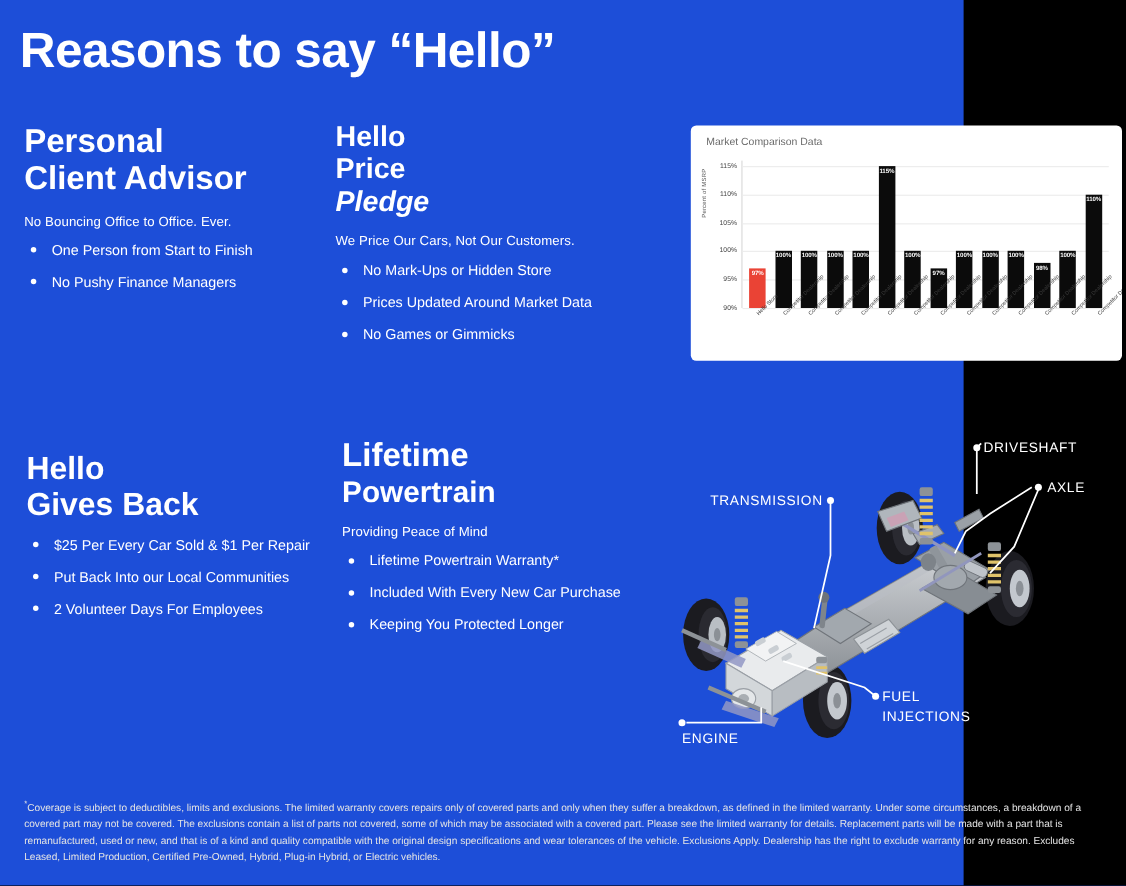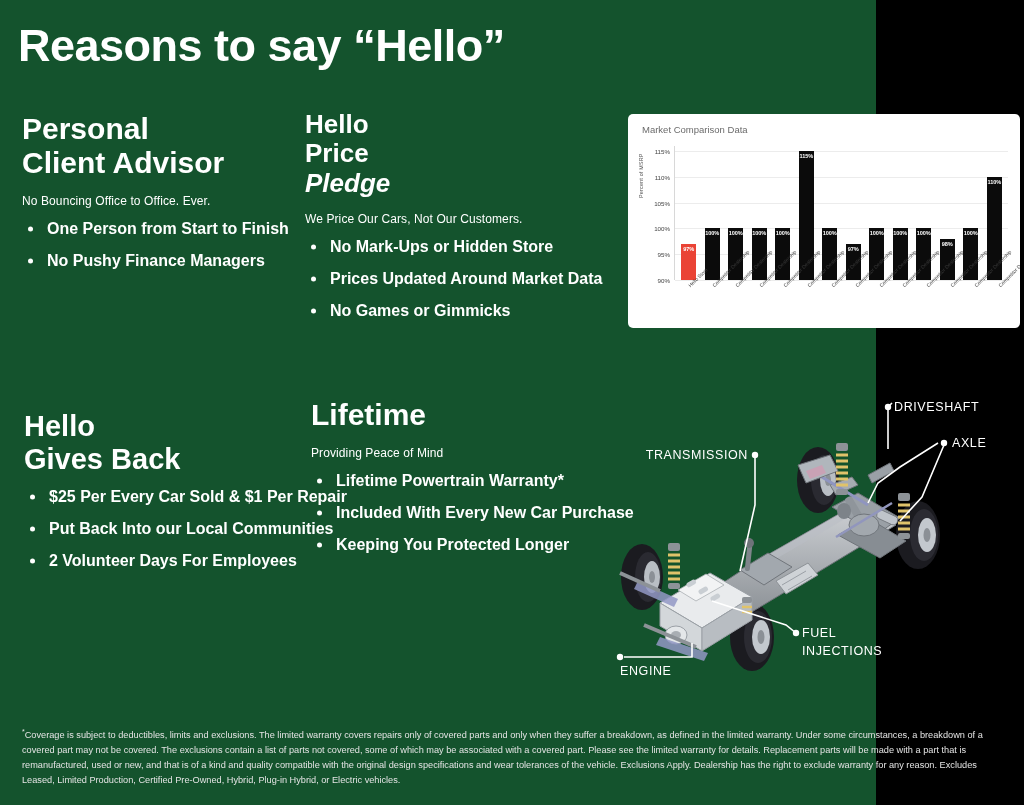--- a/index.html
+++ b/index.html
@@ -5,21 +5,21 @@
   * { box-sizing: border-box; margin: 0; padding: 0; }
   html, body {
     width: 1024px; height: 805px;
     background: #000000;
     font-family: "Liberation Sans", sans-serif;
     overflow: hidden;
   }
   .page {
     position: relative;
     width: 876px; height: 805px;
-    background: #14532d;
+    background: #1d4ed8;
     color: #ffffff;
   }
 
   
   .main-title {
     position: absolute;
     left: 18px; top: 22px;
     font-size: 45px;
     font-weight: 700;
     letter-spacing: -0.5px;
@@ -45,26 +45,25 @@
     margin-top: 14px;
     letter-spacing: 0.1px;
     white-space: nowrap;
   }
   .feature ul {
     list-style: none;
     margin-top: 12px;
   }
   .feature ul li {
     position: relative;
-    font-size: 16px;
+    font-size: 13px;
     color: #ffffff;
     padding-left: 25px;
     margin-bottom: 14px;
     white-space: nowrap;
-    font-weight: bold;
   }
   .feature ul li .bullet {
     position: absolute;
     left: 6px; top: 50%;
     transform: translateY(-50%);
     width: 5px; height: 5px;
     border-radius: 50%;
     background: #ffffff;
   }
 
@@ -257,20 +256,21 @@
     <ul>
       <li><span class="bullet"></span><span>$25 Per Every Car Sold &amp; $1 Per Repair</span></li>
       <li><span class="bullet"></span><span>Put Back Into our Local Communities</span></li>
       <li><span class="bullet"></span><span>2 Volunteer Days For Employees</span></li>
     </ul>
   </div>
 
   <div class="feature" id="blk-life">
     <div class="head">
       <span class="l1">Lifetime</span>
+      <span class="l2">Powertrain</span>
     </div>
     <div class="sub">Providing Peace of Mind</div>
     <ul>
       <li><span class="bullet"></span><span>Lifetime Powertrain Warranty*</span></li>
       <li><span class="bullet"></span><span>Included With Every New Car Purchase</span></li>
       <li><span class="bullet"></span><span>Keeping You Protected Longer</span></li>
     </ul>
   </div>
 
   <div class="chart-card">

